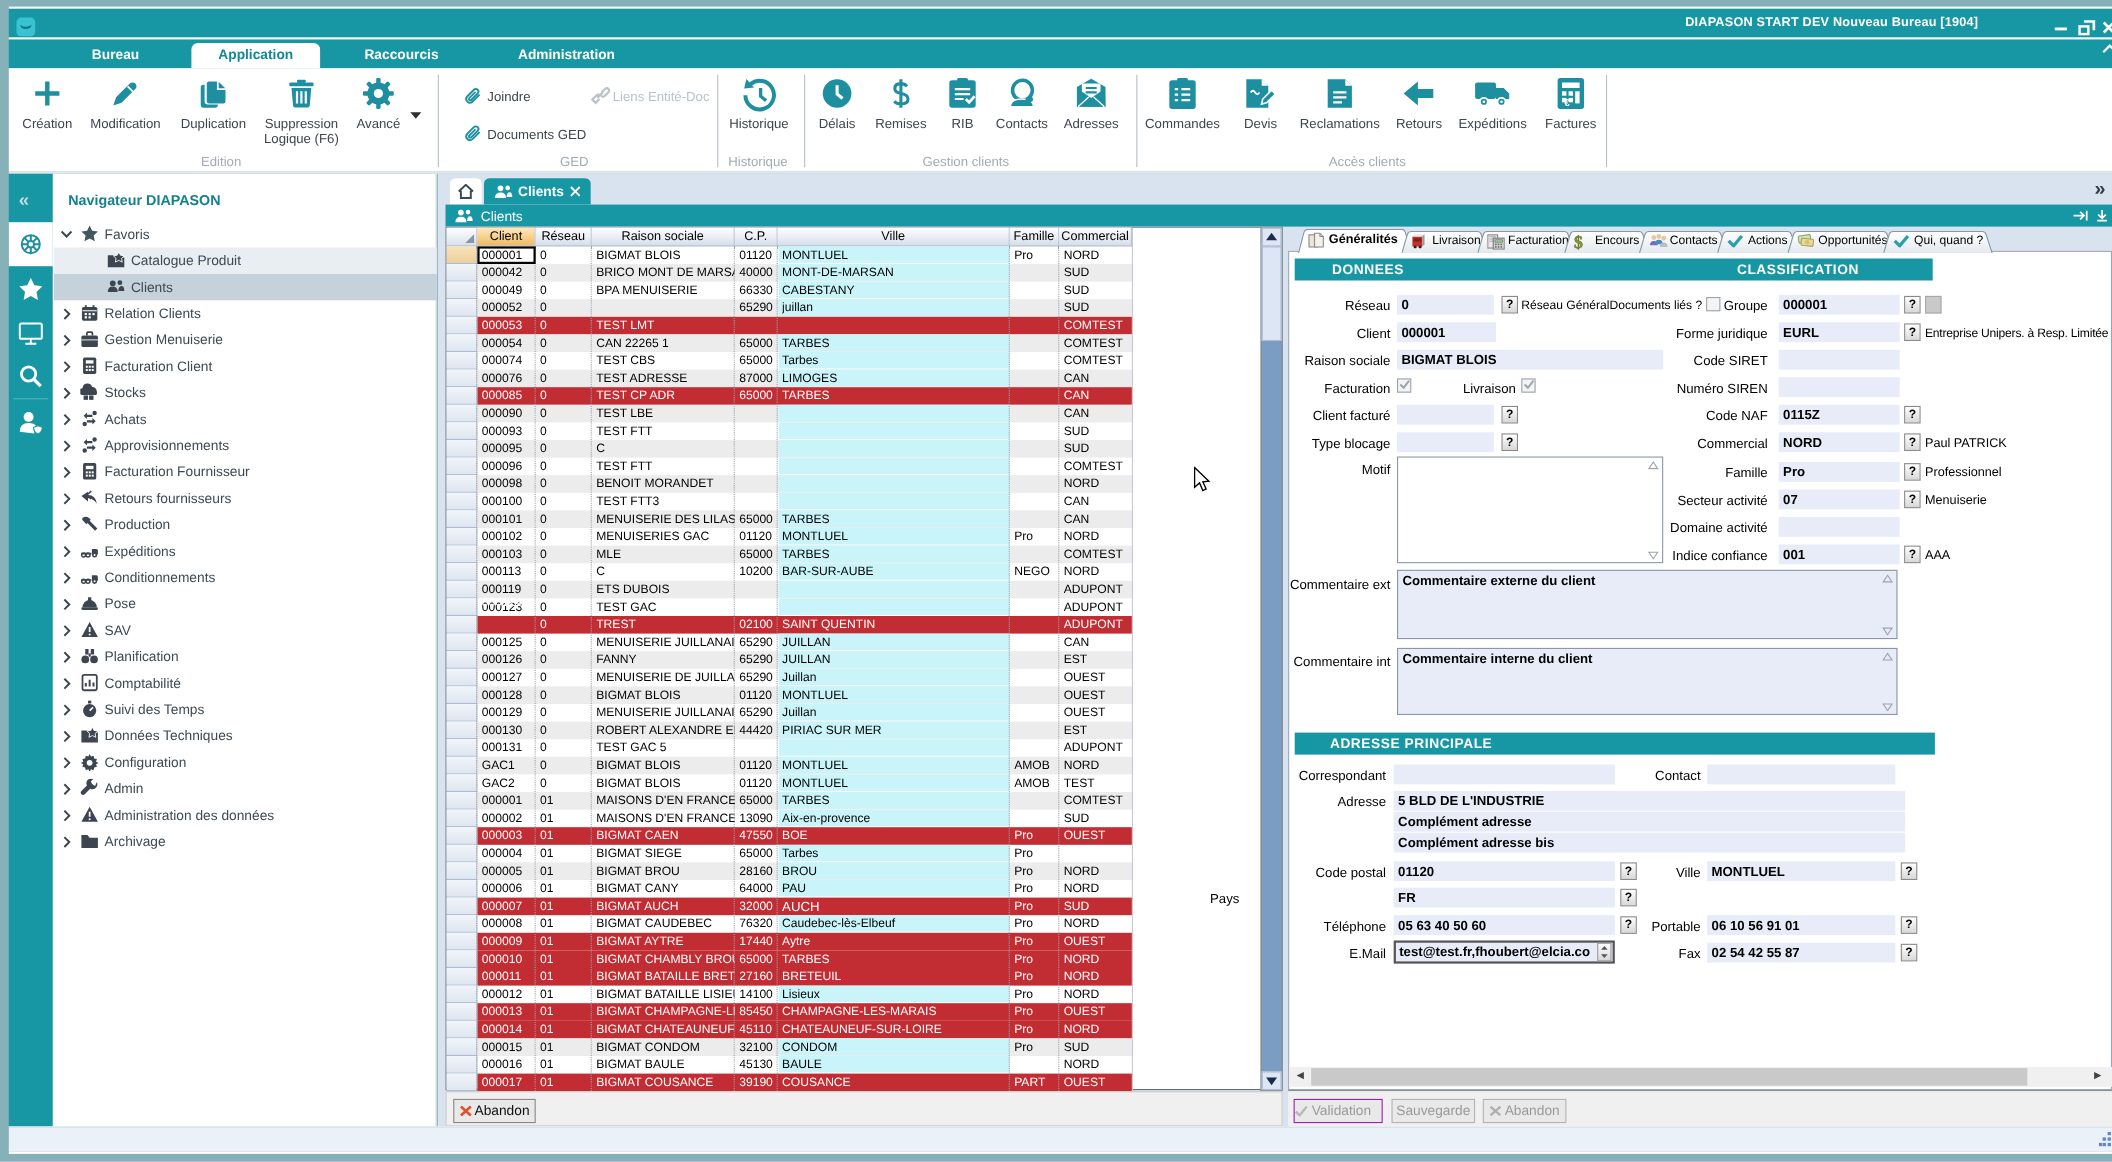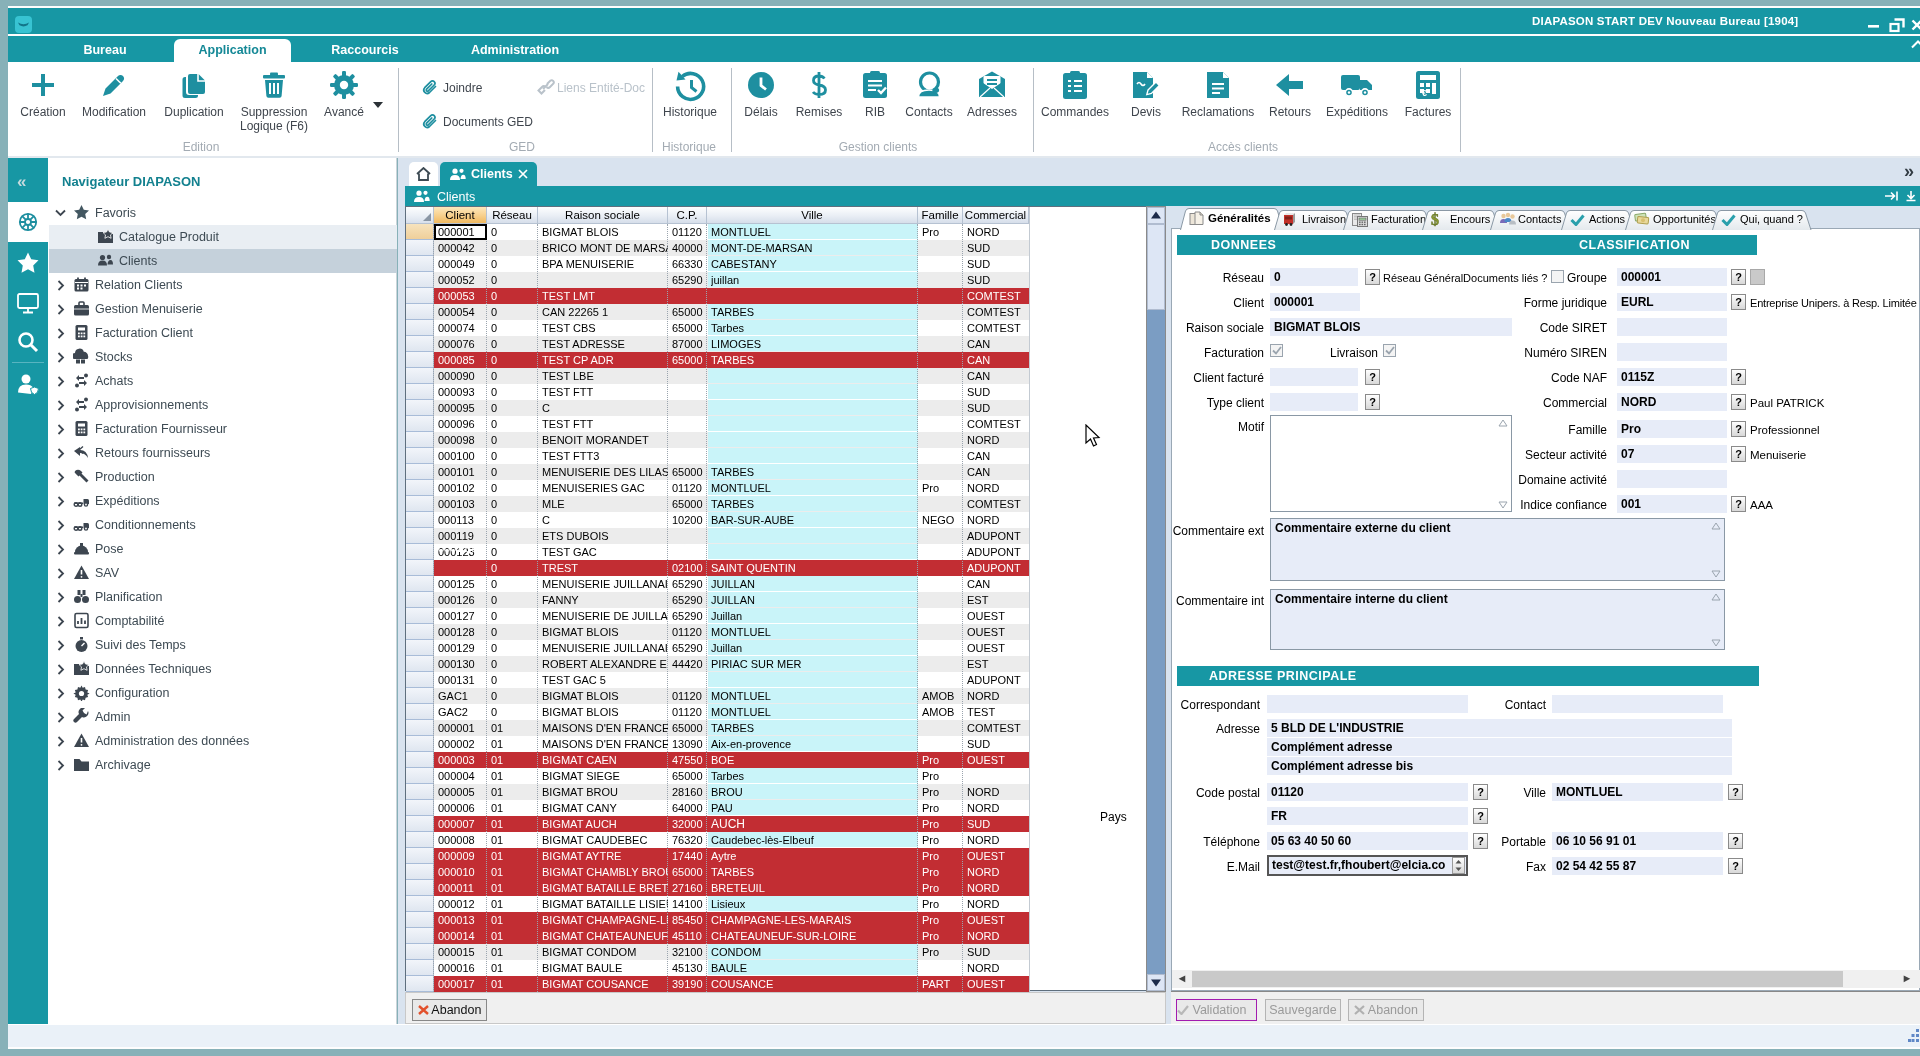--- a/index.html
+++ b/index.html
@@ -1059,21 +1059,21 @@
       <path d="M1 4.5 L4 7.5 L9 1" stroke="#9aa4ae" stroke-width="1.8" fill="none"></path>
     </svg></div>
 <div class="abs" style="left:1447px;top:346px;width:160px;font-size:12px;color:#000;text-align:right;white-space:nowrap">Numéro SIREN</div>
 <div class="abs" style="left:1617px;top:343px;width:110px;background:#e7ecf8;height:18px;font-size:12px;font-weight:bold;color:#000;line-height:18px;padding-left:4px;white-space:nowrap;overflow:hidden"></div>
 <div class="abs" style="left:1104px;top:371px;width:160px;font-size:12px;color:#000;text-align:right;white-space:nowrap">Client facturé</div>
 <div class="abs" style="left:1270px;top:368px;width:88px;background:#e7ecf8;height:18px;font-size:12px;font-weight:bold;color:#000;line-height:18px;padding-left:4px;white-space:nowrap;overflow:hidden"></div>
 <div class="abs" style="left:1365px;top:369px;width:15px;height:16px;background:linear-gradient(#fefefe,#d8d8d8);border:1px solid #8a8a8a;font-size:11px;font-weight:bold;text-align:center;line-height:15px;color:#000">?</div>
 <div class="abs" style="left:1447px;top:371px;width:160px;font-size:12px;color:#000;text-align:right;white-space:nowrap">Code NAF</div>
 <div class="abs" style="left:1617px;top:368px;width:110px;background:#e7ecf8;height:18px;font-size:12px;font-weight:bold;color:#000;line-height:18px;padding-left:4px;white-space:nowrap;overflow:hidden">0115Z</div>
 <div class="abs" style="left:1731px;top:369px;width:15px;height:16px;background:linear-gradient(#fefefe,#d8d8d8);border:1px solid #8a8a8a;font-size:11px;font-weight:bold;text-align:center;line-height:15px;color:#000">?</div>
-<div class="abs" style="left:1104px;top:396px;width:160px;font-size:12px;color:#000;text-align:right;white-space:nowrap">Type client</div>
+<div class="abs" style="left:1104px;top:396px;width:160px;font-size:12px;color:#000;text-align:right;white-space:nowrap">Type blocage</div>
 <div class="abs" style="left:1270px;top:393px;width:88px;background:#e7ecf8;height:18px;font-size:12px;font-weight:bold;color:#000;line-height:18px;padding-left:4px;white-space:nowrap;overflow:hidden"></div>
 <div class="abs" style="left:1365px;top:394px;width:15px;height:16px;background:linear-gradient(#fefefe,#d8d8d8);border:1px solid #8a8a8a;font-size:11px;font-weight:bold;text-align:center;line-height:15px;color:#000">?</div>
 <div class="abs" style="left:1447px;top:396px;width:160px;font-size:12px;color:#000;text-align:right;white-space:nowrap">Commercial</div>
 <div class="abs" style="left:1617px;top:393px;width:110px;background:#e7ecf8;height:18px;font-size:12px;font-weight:bold;color:#000;line-height:18px;padding-left:4px;white-space:nowrap;overflow:hidden">NORD</div>
 <div class="abs" style="left:1731px;top:394px;width:15px;height:16px;background:linear-gradient(#fefefe,#d8d8d8);border:1px solid #8a8a8a;font-size:11px;font-weight:bold;text-align:center;line-height:15px;color:#000">?</div>
 <div class="abs" style="left:1750px;top:397px;font-size:11.5px;color:#000">Paul PATRICK</div>
 <div class="abs" style="left:1104px;top:420px;width:160px;font-size:12px;color:#000;text-align:right;white-space:nowrap">Motif</div>
 <div class="abs" style="left:1270px;top:415px;width:242px;height:97px;background:#fff;border:1px solid #8a98a5"></div>
 <svg class="abs" style="left:1498px;top:419px" width="10" height="8">
     <path d="M5 1 L9 7 L1 7 Z" fill="none" stroke="#9aa4ae"></path>

